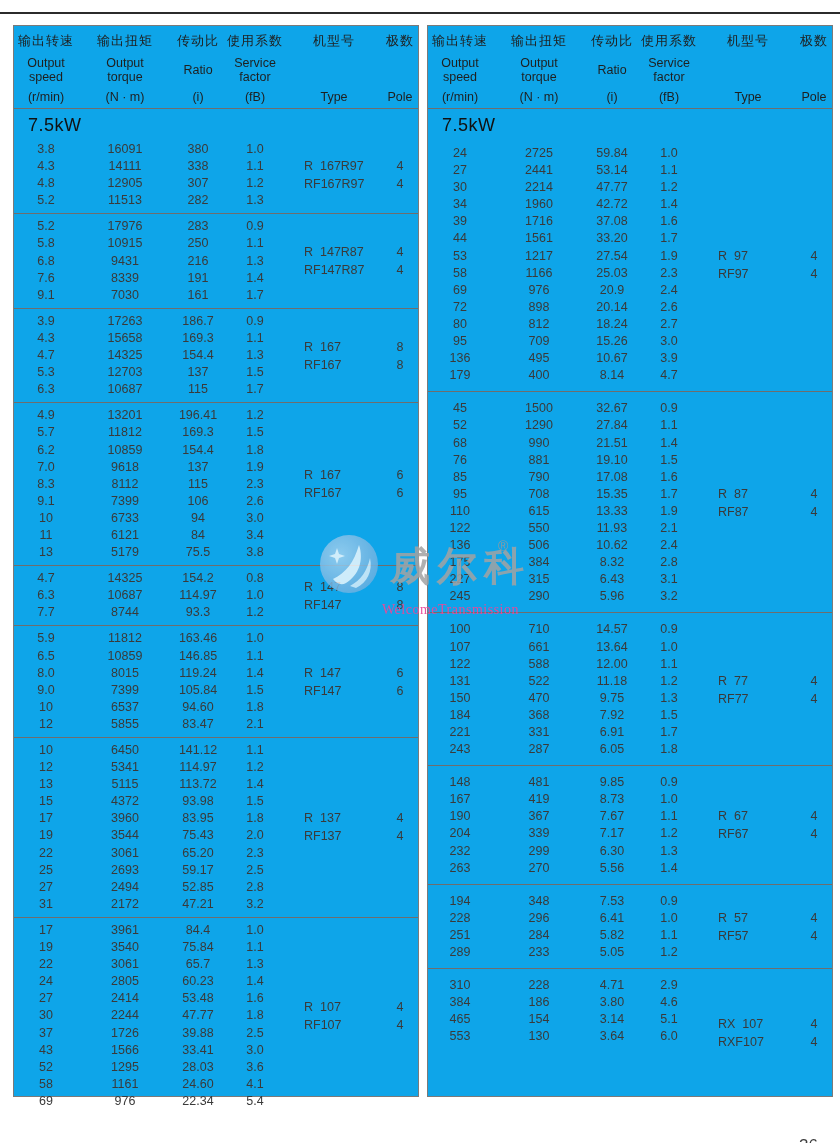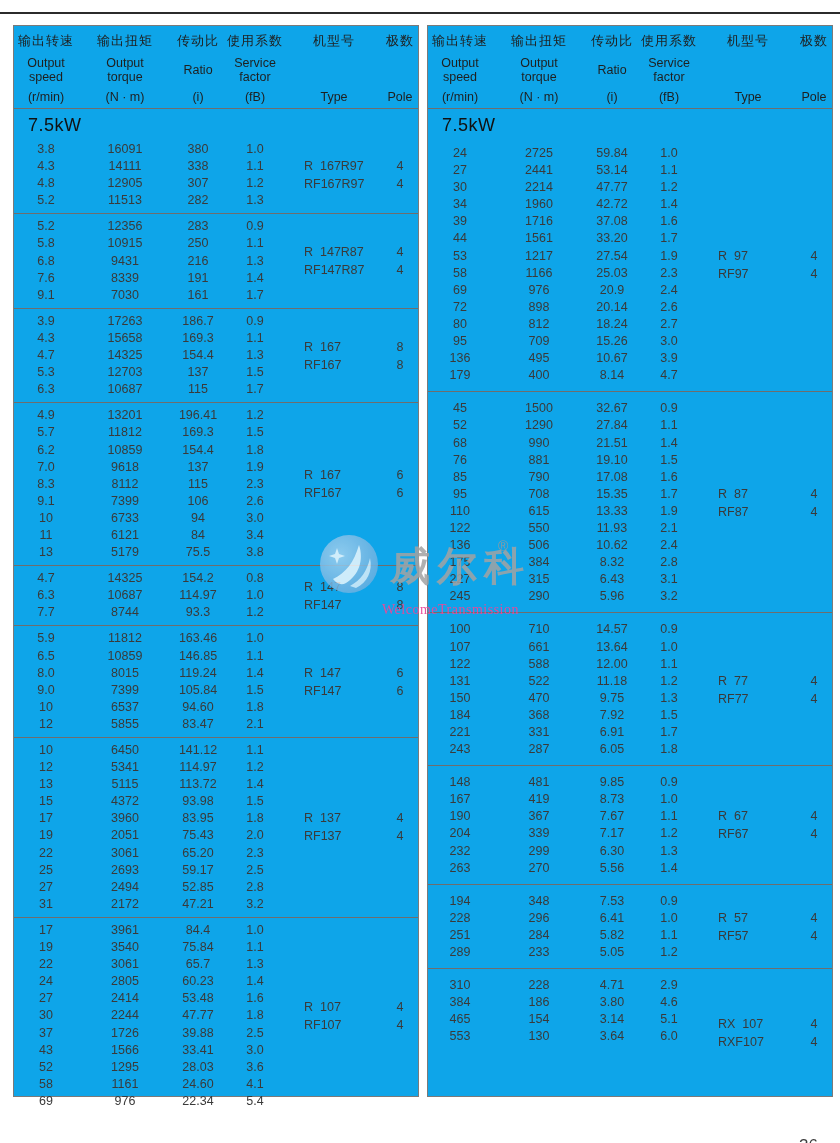--- a/index.html
+++ b/index.html
@@ -145,21 +145,21 @@
               <div class="typeline">
                 <div class="typename">RF167R97</div>
                 <div class="polecell">4</div>
               </div>
             </div>
           </div>
           <div class="tgroup sep">
             <div class="grows">
               <div class="trow">
                 <div class="cell">5.2</div>
-                <div class="cell">12356</div>
+                <div class="cell">17976</div>
                 <div class="cell">283</div>
                 <div class="cell">0.9</div>
               </div>
               <div class="trow">
                 <div class="cell">5.8</div>
                 <div class="cell">10915</div>
                 <div class="cell">250</div>
                 <div class="cell">1.1</div>
               </div>
               <div class="trow">
@@ -413,21 +413,21 @@
                 <div class="cell">1.5</div>
               </div>
               <div class="trow">
                 <div class="cell">17</div>
                 <div class="cell">3960</div>
                 <div class="cell">83.95</div>
                 <div class="cell">1.8</div>
               </div>
               <div class="trow">
                 <div class="cell">19</div>
-                <div class="cell">2051</div>
+                <div class="cell">3544</div>
                 <div class="cell">75.43</div>
                 <div class="cell">2.0</div>
               </div>
               <div class="trow">
                 <div class="cell">22</div>
                 <div class="cell">3061</div>
                 <div class="cell">65.20</div>
                 <div class="cell">2.3</div>
               </div>
               <div class="trow">

